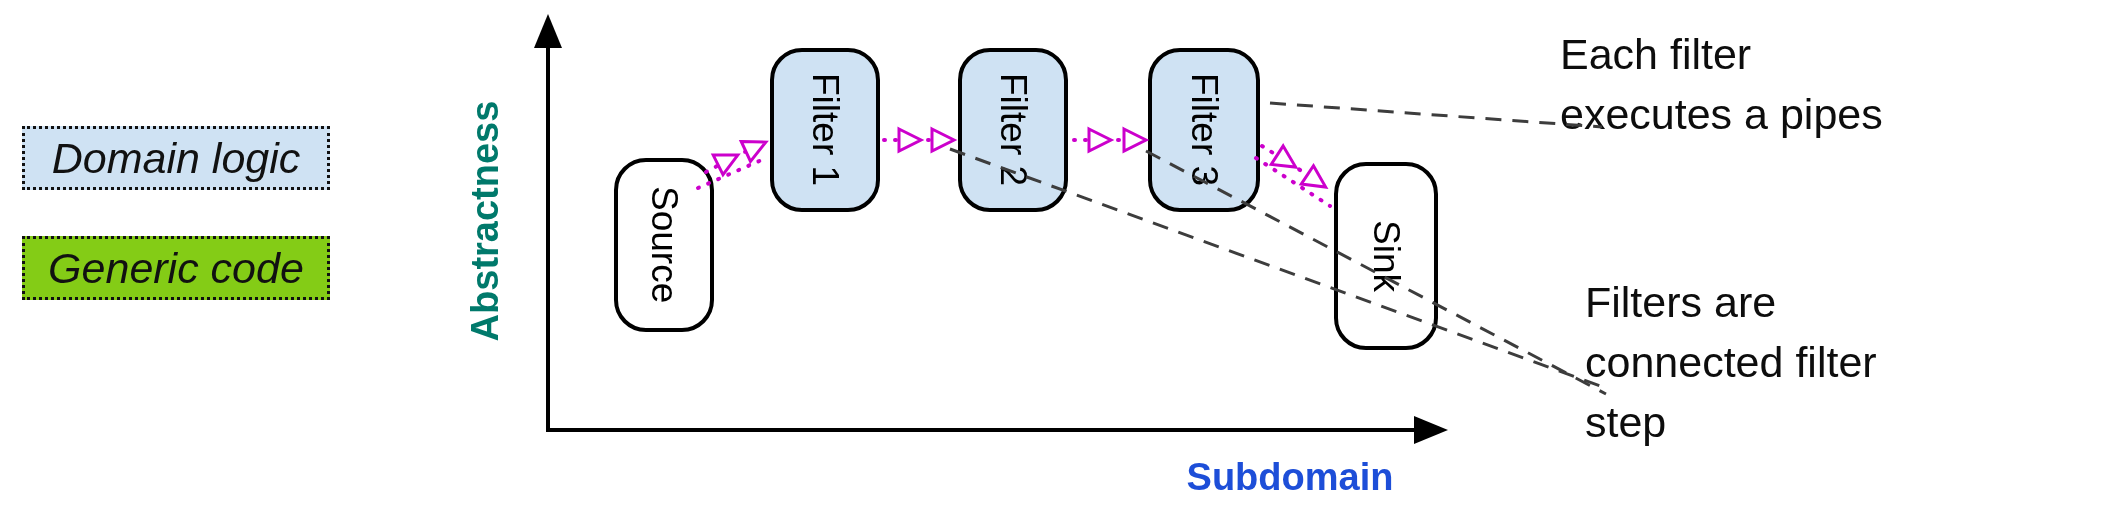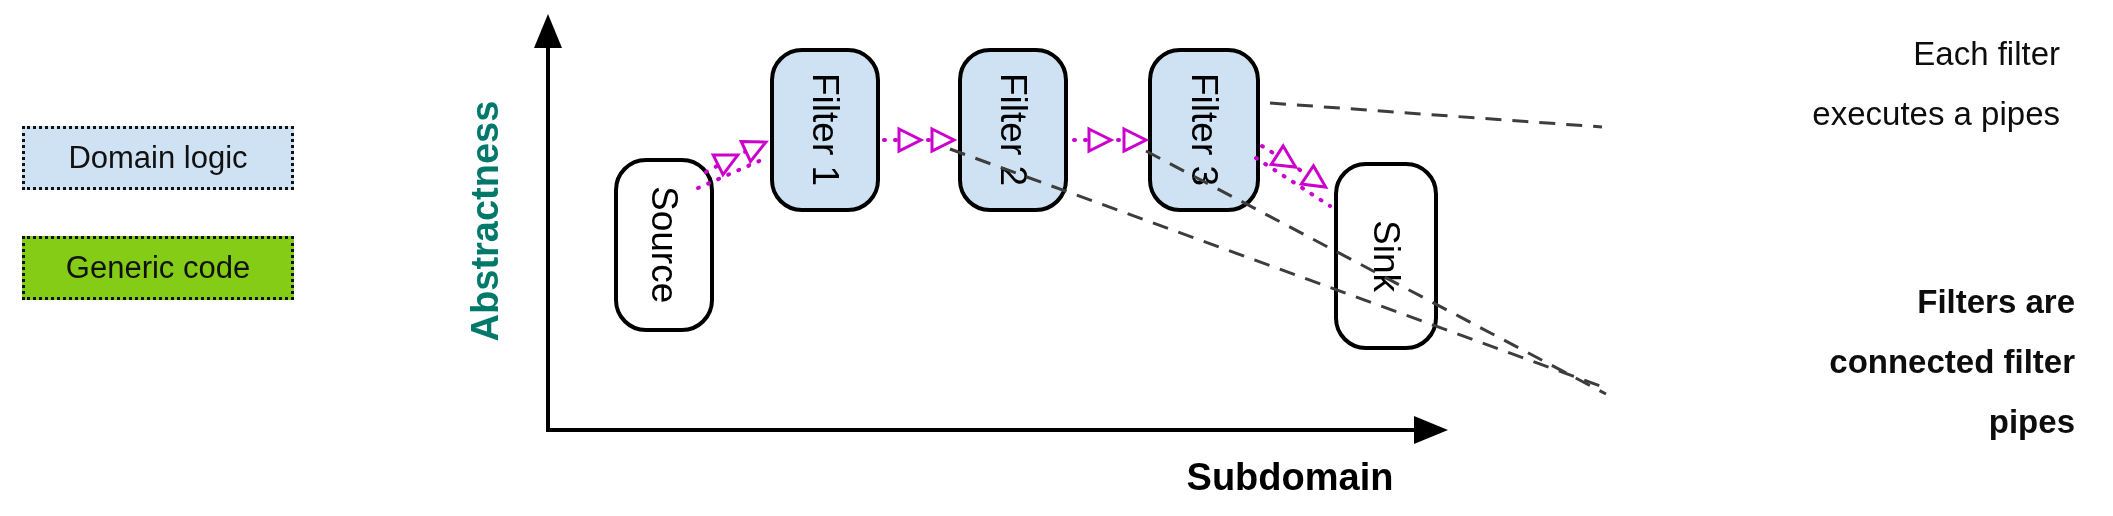--- a/index.html
+++ b/index.html
@@ -6,64 +6,64 @@
   .stage{
     position:relative;
     width:2113px;height:516px;
     background:#ffffff;
     font-family:"Liberation Sans", sans-serif;
     overflow:hidden;
   }
   
   .legend-box{
     position:absolute;
-    width:272px;height:64px;
+    width:308px;height:64px;
     border:3px dotted #111;
     display:flex;align-items:center;justify-content:center;
-    font-size:31px;color:#111;
+    font-style:italic;font-size:43px;color:#111;
     box-sizing:border-box;
   }
   .legend-domain{left:22px;top:126px;background:#cfe2f3;}
   .legend-generic{left:22px;top:236px;background:#84cc16;}
   
   .y-axis-label{
     position:absolute;left:337px;top:198px;width:300px;height:46px;
     transform:rotate(-90deg);
     text-align:center;
     font-weight:bold;font-size:38px;color:#00796b;
   }
   .x-axis-label{
     position:absolute;left:1140px;top:456px;width:300px;
     text-align:center;
-    font-weight:bold;font-size:38px;color:#000000;
+    font-weight:bold;font-size:38px;color:#1d4ed8;
   }
   
   .node{
     position:absolute;
     border:4px solid #000;
     border-radius:32px;
     display:flex;align-items:center;justify-content:center;
     box-sizing:border-box;
   }
   .node.domain{background:#cfe2f3;}
   .node.generic{background:#ffffff;}
   .vlabel{
     writing-mode:vertical-rl;
     font-size:37px;color:#000;
     white-space:nowrap;
   }
   
   .callout{
     position:absolute;
-    text-align:right;
-    font-size:33px;line-height:60px;color:#0d0d0d;
+    text-align:left;
+    font-size:43px;line-height:60px;color:#0d0d0d;
   }
   .callout span{display:block;}
   .callout-1{left:1560px;top:24px;width:500px;}
-  .callout-2{left:1585px;top:272px;width:490px;font-weight:bold;}
+  .callout-2{left:1585px;top:272px;width:490px;}
   
   .overlay{
     position:absolute;left:0;top:0;width:2113px;height:516px;
     pointer-events:none;
   }
 </style>
 </head>
 <body>
 
 <div class="stage">
@@ -94,21 +94,21 @@
   <div class="y-axis-label">Abstractness</div>
   <div class="x-axis-label">Subdomain</div>
 
   <div class="callout callout-1">
     <span>Each filter</span>
     <span>executes a pipes</span>
   </div>
   <div class="callout callout-2">
     <span>Filters are</span>
     <span>connected filter</span>
-    <span>pipes</span>
+    <span>step</span>
   </div>
 
   <svg class="overlay" viewBox="0 0 2113 516">
     <defs>
       <marker id="pipeArrow" markerUnits="userSpaceOnUse" markerWidth="32" markerHeight="32" refX="24" refY="15" orient="auto">
         <path d="M4,4 L26,15 L4,26 Z" fill="#ffffff" stroke="#cc00cc" stroke-width="3"></path>
       </marker>
     </defs>
 
     <line x1="548" y1="431" x2="548" y2="42" stroke="#000" stroke-width="4"></line>

